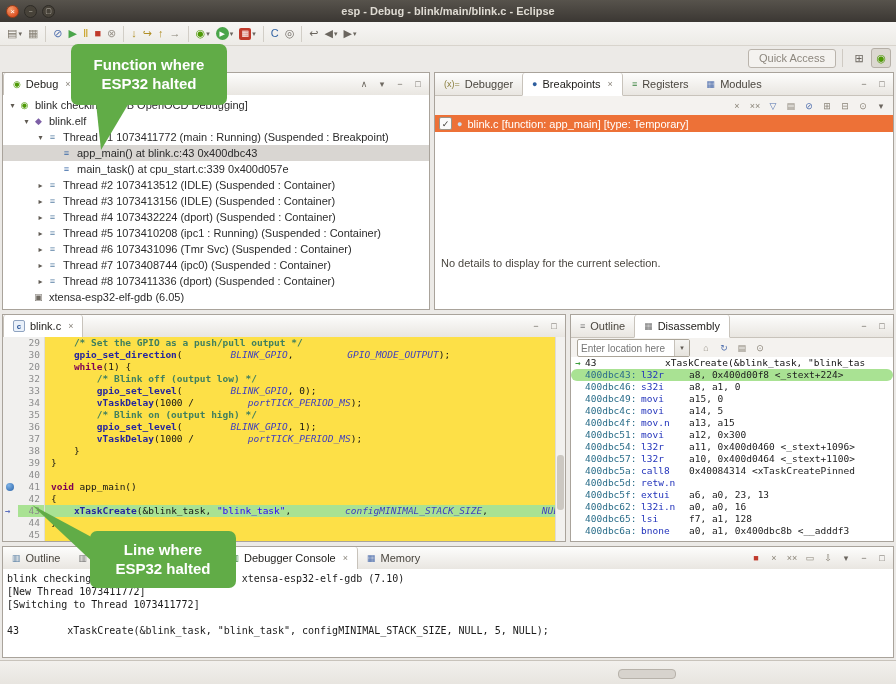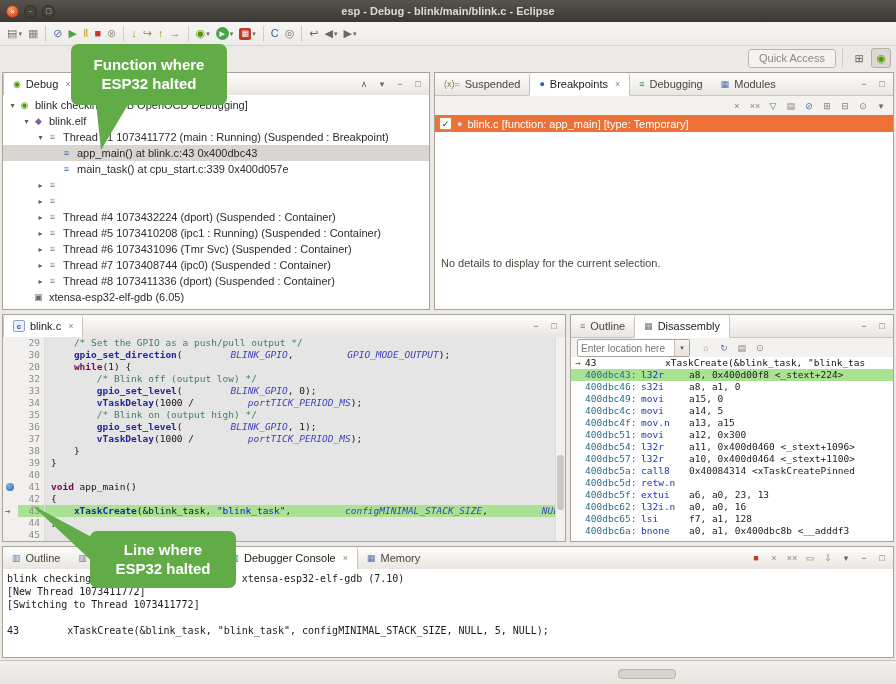--- a/index.html
+++ b/index.html
@@ -65,47 +65,47 @@
   .arrow{width:11px;font-size:8px;color:#5f5a52;text-align:center;flex:none;}
   .nicon{width:13px;font-size:9px;text-align:center;margin-right:4px;flex:none;line-height:1;}
   
   .bp-list{position:absolute;top:42px;left:0;right:0;height:134px;background:#fff;border-bottom:1px solid #c8c3bb;}
   .bp-row{display:flex;align-items:center;gap:5px;height:17px;background:#ed7137;color:#fff;font-size:11px;padding-left:4px;}
   .bp-check{width:11px;height:11px;background:#fbfbfa;border:1px solid #9b9589;border-radius:2px;color:#3c3a35;
     font-size:9px;display:inline-flex;align-items:center;justify-content:center;flex:none;}
   .bp-dot{color:#cfe0f3;font-size:9px;}
   .bp-detail{position:absolute;top:176px;left:0;right:0;bottom:0;background:#fff;padding:8px 6px;font-size:11px;color:#4a463f;}
   
-  .editor-body{position:absolute;top:22px;left:0;right:0;bottom:0;background:#e5e5e5;overflow:hidden;
+  .editor-body{position:absolute;top:22px;left:0;right:0;bottom:0;background:#fde047;overflow:hidden;
     font-family:"DejaVu Sans Mono","Liberation Mono",monospace;font-size:9.5px;}
   .eline{display:flex;height:12px;line-height:12px;}
   .emark{width:15px;flex:none;background:#f1f0ee;position:relative;}
   .enum{width:22px;flex:none;background:#f1f0ee;color:#8c8c8c;text-align:right;padding-right:4px;border-right:1px solid #e0ddd8;}
   .ecode{flex:1;white-space:pre;padding-left:6px;color:#141414;}
   .eline.cur .enum,.eline.cur .ecode{background:#a9e293;}
   .bpdot{position:absolute;left:3px;top:2px;width:8px;height:8px;border-radius:50%;
     background:radial-gradient(circle at 35% 30%,#7fb4e8,#2a63a8);}
   .iparrow{position:absolute;left:2px;top:0;color:#5c6fbf;font-weight:bold;font-size:9px;}
-  .cmt{color:#3f7f5f;}
+  .cmt{color:#3f7f5f;font-weight:bold;}
   .kw{color:#7f0055;font-weight:bold;}
   .str{color:#2a00ff;}
   .mac{color:#3f3fbf;font-style:italic;padding-left:48px;}
   .fn{color:#24249e;font-weight:bold;}
   .pl{color:#141414;}
   .escroll{position:absolute;right:0;top:0;bottom:0;width:9px;background:#f2f1ef;border-left:1px solid #dedbd6;}
   .ethumb{position:absolute;right:1px;width:7px;background:#ccc8c2;border-radius:3px;}
   
   .combo{display:flex;align-items:center;border:1px solid #aba599;background:#fff;height:16px;border-radius:2px;margin:0 6px 0 2px;}
   .combo input{border:none;outline:none;width:90px;font-size:10px;padding:0 3px;color:#333;font-family:inherit;background:transparent;}
   .combo-btn{width:14px;height:100%;border-left:1px solid #c6c1b9;background:linear-gradient(#f5f4f1,#e6e3dd);
     font-size:7px;display:flex;align-items:center;justify-content:center;color:#5f5a52;}
   .disasm-body{position:absolute;top:42px;left:0;right:0;bottom:0;background:#fff;overflow:hidden;
     font-family:"DejaVu Sans Mono","Liberation Mono",monospace;font-size:9.5px;}
   .drow{display:flex;height:12px;line-height:12px;white-space:pre;}
-  .drow.hl{background:#a9e293;}
+  .drow.hl{background:#a9e293;border-radius:6px;}
   .dmark{width:14px;flex:none;text-align:center;font-size:9px;color:#3f9e3f;font-weight:bold;}
   .daddr{color:#2b6e8a;width:56px;flex:none;}
   .dmn{color:#2233bb;width:48px;flex:none;}
   .dops{color:#222;}
   .dsrc{color:#111;}
   
   .console-body{position:absolute;top:22px;left:0;right:0;bottom:0;background:#fff;overflow:hidden;
     font-family:"DejaVu Sans Mono","Liberation Mono",monospace;font-size:10px;padding:3px 4px;}
   .cline{height:13px;line-height:13px;white-space:pre;color:#1a1a1a;}
   
@@ -253,24 +253,26 @@
         <span class="tlab">app_main() at blink.c:43 0x400dbc43</span>
       </div>
       <div class="trow" style="padding-left: 46px;">
         <span class="arrow"></span>
         <span class="nicon" style="color: rgb(52, 101, 164);">≡</span>
         <span class="tlab">main_task() at cpu_start.c:339 0x400d057e</span>
       </div>
       <div class="trow" style="padding-left: 32px;">
         <span class="arrow">▸</span>
         <span class="nicon" style="color: rgb(91, 129, 165);">≡</span>
-      </div>
-      <div class="trow" style="padding-left: 32px;">
-        <span class="arrow">▸</span>
-        <span class="nicon" style="color: rgb(91, 129, 165);">≡</span>
+        <span class="tlab">Thread #2 1073413512 (IDLE) (Suspended : Container)</span>
+      </div>
+      <div class="trow" style="padding-left: 32px;">
+        <span class="arrow">▸</span>
+        <span class="nicon" style="color: rgb(91, 129, 165);">≡</span>
+        <span class="tlab">Thread #3 1073413156 (IDLE) (Suspended : Container)</span>
       </div>
       <div class="trow" style="padding-left: 32px;">
         <span class="arrow">▸</span>
         <span class="nicon" style="color: rgb(91, 129, 165);">≡</span>
         <span class="tlab">Thread #4 1073432224 (dport) (Suspended : Container)</span>
       </div>
       <div class="trow" style="padding-left: 32px;">
         <span class="arrow">▸</span>
         <span class="nicon" style="color: rgb(91, 129, 165);">≡</span>
         <span class="tlab">Thread #5 1073410208 (ipc1 : Running) (Suspended : Container)</span>
@@ -296,30 +298,30 @@
         <span class="tlab">xtensa-esp32-elf-gdb (6.05)</span>
       </div>
     </div>
 </div>
 
 <div class="panel" id="inspector-panel">
   <div class="tabbar">
     <div class="tabs">
         <div class="vtab">
           <span class="ticon" style="color: rgb(138, 127, 61);">(x)=</span>
-          <span class="tlabel">Suspended</span>
+          <span class="tlabel">Debugger</span>
         </div>
         <div class="vtab sel">
           <span class="ticon" style="color: rgb(46, 94, 158);">●</span>
           <span class="tlabel">Breakpoints</span>
           <span class="tclose">×</span>
         </div>
         <div class="vtab">
           <span class="ticon" style="color: rgb(53, 128, 59);">≡</span>
-          <span class="tlabel">Debugging</span>
+          <span class="tlabel">Registers</span>
         </div>
         <div class="vtab">
           <span class="ticon" style="color: rgb(79, 111, 174);">▦</span>
           <span class="tlabel">Modules</span>
         </div>
       </div>
     <div class="tb-right">
         <span class="pbtn">−</span>
         <span class="pbtn">□</span>
       </div>

